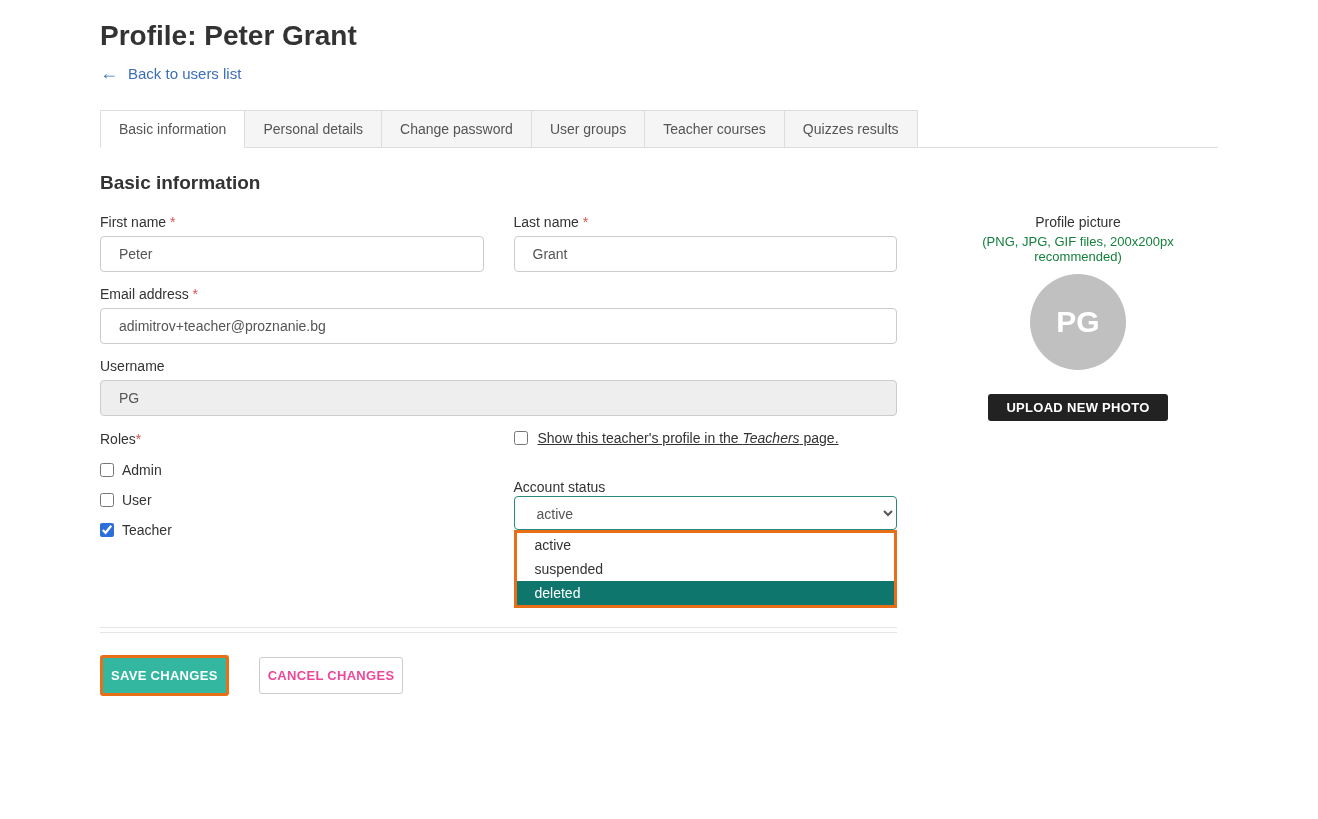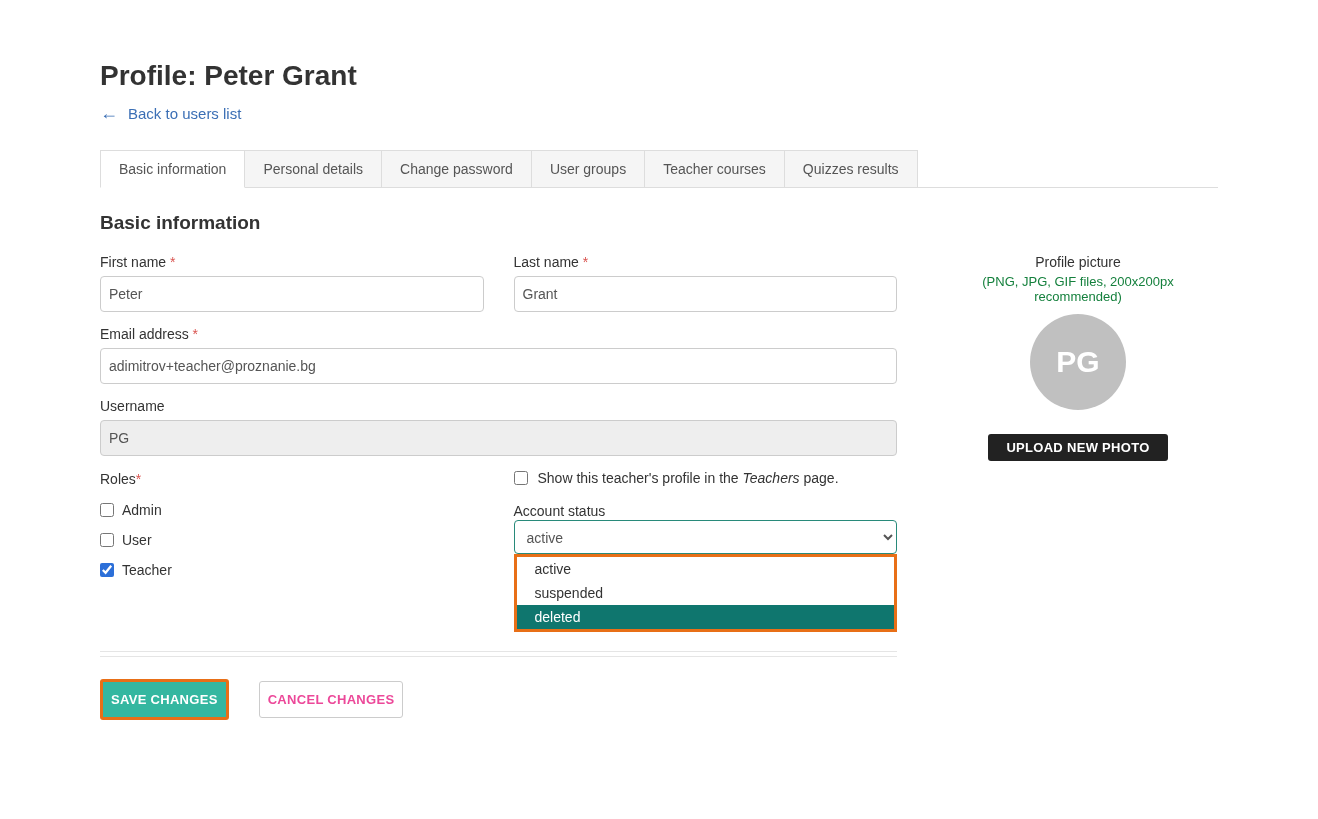--- a/index.html
+++ b/index.html
@@ -6,21 +6,20 @@
   body {
     font-family: "Helvetica Neue", Arial, sans-serif;
     background: #fff;
     color: #333;
     padding: 20px 100px 40px 100px;
   }
   h1.page-title {
     font-size: 28px;
     font-weight: 700;
     color: #333;
-    margin-top: 40px;
     margin-bottom: 12px;
   }
   .back-link {
     color: #3b6fb5;
     text-decoration: none;
     font-size: 15px;
     display: inline-flex;
     align-items: center;
     gap: 10px;
     margin-bottom: 28px;
@@ -57,39 +56,39 @@
   .content-row { display: flex; gap: 41px; justify-content: space-between; }
   .form-area { flex: 1; }
   .side-area { width: 280px; text-align: center; }
   .row { display: flex; gap: 30px; margin-bottom: 14px; }
   .field { flex: 1; display: flex; flex-direction: column; }
   .field.full { width: 100%; }
   label.flabel { font-size: 14px; color: #333; margin-bottom: 6px; }
   .req { color: #d9534f; }
   input[type=text], select.select {
     width: 100%;
-    padding: 8px 8px;
+    padding: 8px 18px;
     font-size: 14px;
     border: 1px solid #ccc;
     border-radius: 4px;
     background: #fff;
     color: #555;
     height: 36px;
   }
   input[type=text].readonly { background: #eee; color: #555; }
   select.select.status {
     border: 1px solid #288a7a;
     background: #fff;
     height: 34px;
   }
   .check-row { display: flex; align-items: center; gap: 8px; margin-bottom: 8px; font-size: 14px; margin-top: 14px; }
   .check-row input[type=checkbox] { width: 14px; height: 14px; accent-color: #2c6fd8; }
   .roles-col { flex: 1; }
   .right-col { flex: 1; }
-  .show-teacher { display: flex; align-items: center; gap: 10px; font-size: 14px; margin-bottom: 16px; }
+  .show-teacher { display: flex; align-items: center; gap: 10px; font-size: 14px; margin-bottom: 32px; text-decoration: underline; }
   .show-teacher input[type=checkbox] { width: 14px; height: 14px; }
   .show-teacher em { font-style: italic; }
   .status-wrap { position: relative; margin-bottom: 10px; }
   .dropdown-options {
     position: absolute;
     left: 0; right: 0; top: 34px;
     border: 3px solid #e86f17;
     background: #fff;
     z-index: 10;
   }

